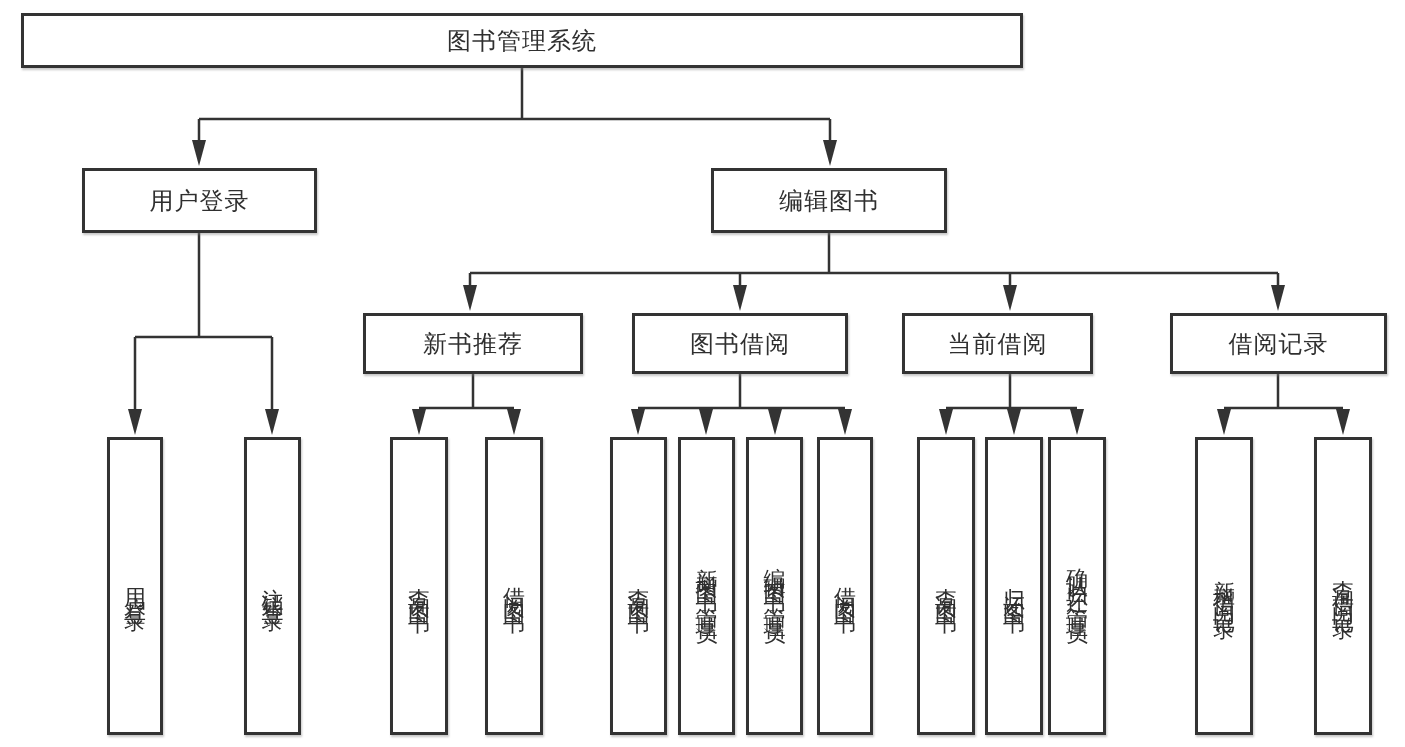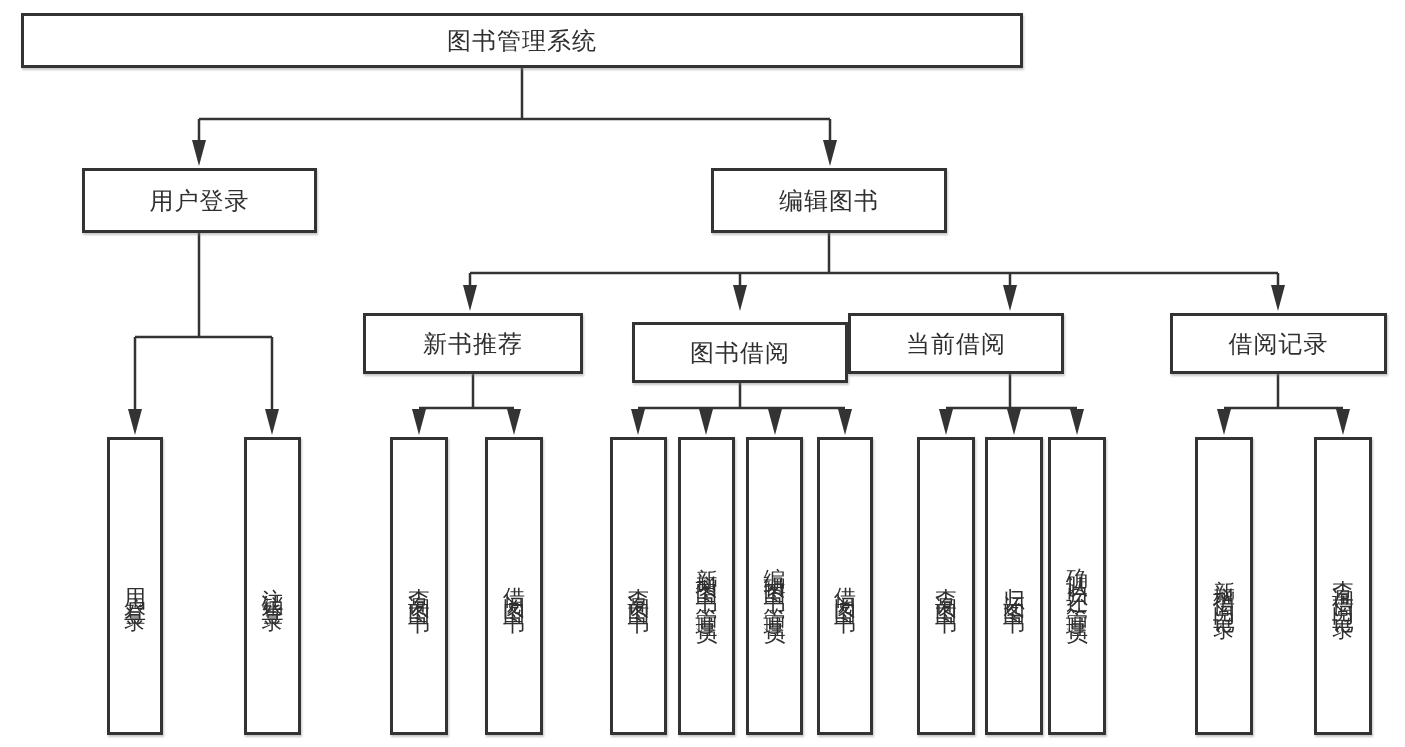--- a/index.html
+++ b/index.html
@@ -91,24 +91,24 @@
   <div class="node hbox" style="left:82px;top:168px;width:235px;height:65px;">
     <span>用户登录</span>
   </div>
   <div class="node hbox" style="left:711px;top:168px;width:236px;height:65px;">
     <span>编辑图书</span>
   </div>
 
   <div class="node hbox" style="left:363px;top:313px;width:220px;height:61px;">
     <span>新书推荐</span>
   </div>
-  <div class="node hbox" style="left:632px;top:322px;width:216px;height:61px;text-align:right;">
+  <div class="node hbox" style="left:632px;top:313px;width:216px;height:61px;text-align:right;">
     <span>图书借阅</span>
   </div>
-  <div class="node hbox" style="left:848px;top:313px;width:216px;height:61px;justify-content:center;">
+  <div class="node hbox" style="left:902px;top:313px;width:191px;height:61px;justify-content:center;">
     <span>当前借阅</span>
   </div>
   <div class="node hbox" style="left:1170px;top:313px;width:217px;height:61px;">
     <span>借阅记录</span>
   </div>
 
   <div class="node vbox lvl4" style="left:107px;width:56px;">
     <span>用户登录</span>
   </div>
   <div class="node vbox lvl4" style="left:244px;width:57px;">

